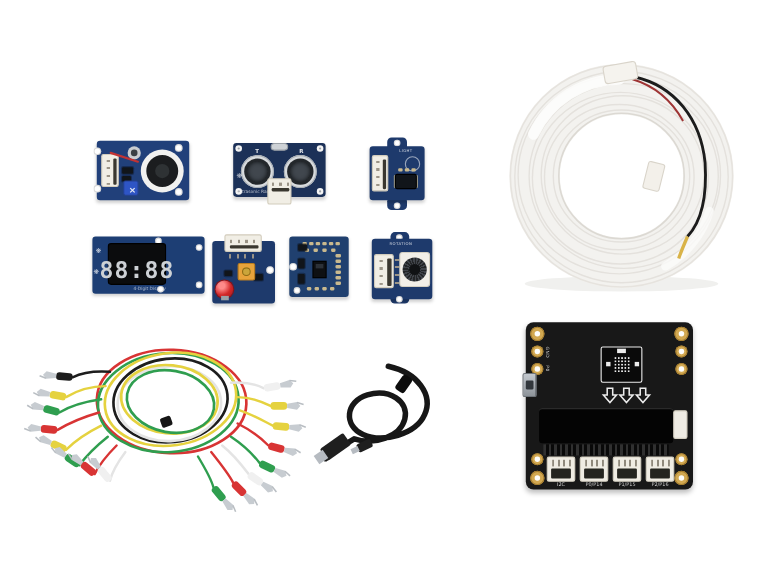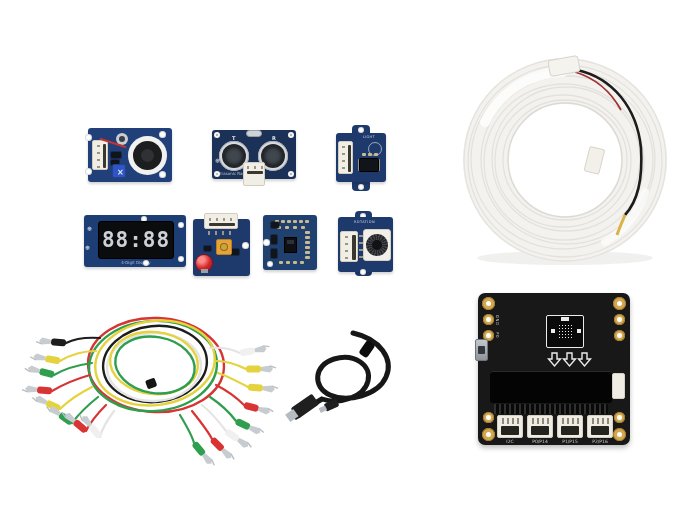--- a/index.html
+++ b/index.html
@@ -147,21 +147,21 @@
   </div>
   <div class="hole" style="left:358px;top:184px;width:6px;height:6px;"></div>
 
   <div class="pcb" style="left:84px;top:215px;width:102px;height:52px;background:#1d3e74;">
     <div class="hole" style="left:57px;top:1px;width:6px;height:6px;"></div>
     <div class="hole" style="left:94px;top:7px;width:6px;height:6px;"></div>
     <div class="hole" style="left:94px;top:41px;width:6px;height:6px;"></div>
     <div class="hole" style="left:59px;top:45px;width:6px;height:6px;"></div>
     <div class="silk" style="left:3px;top:11px;font-size:6px;opacity:.9;">❋</div>
     <div class="silk" style="left:1px;top:30px;font-size:6px;opacity:.9;">❋</div>
-    <div class="seg-display" style="left:14px;top:6px;width:76px;height:38px;">
+    <div class="seg-display" style="left:14px;top:6px;width:53px;height:38px;align-items:flex-end;">
       <span class="seg-digits">88:88</span>
     </div>
     <div class="silk cap" style="left:14px;top:46px;width:76px;text-align:center;opacity:.7;">4-Digit Display</div>
   </div>
 
   <div class="pcb" style="left:193px;top:219px;width:57px;height:57px;">
     <div class="conn" style="left:11px;top:-6px;width:34px;height:16px;">
       <div class="pins-h" style="left:4px;top:4px;width:26px;height:3px;"></div>
       <div class="slot" style="left:4px;top:9px;width:26px;height:3px;"></div>
     </div>

